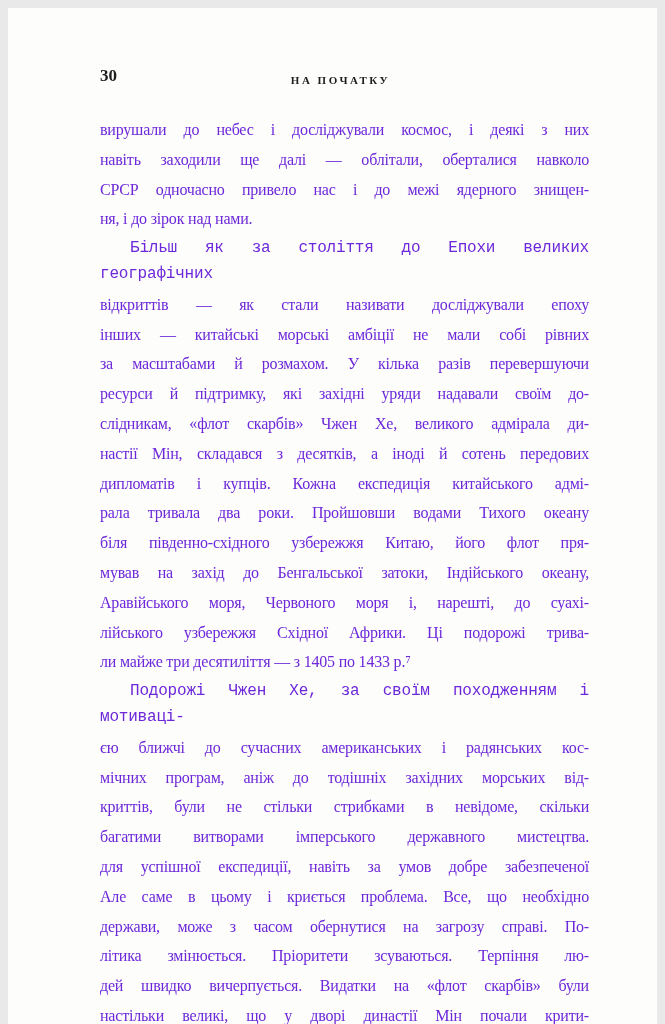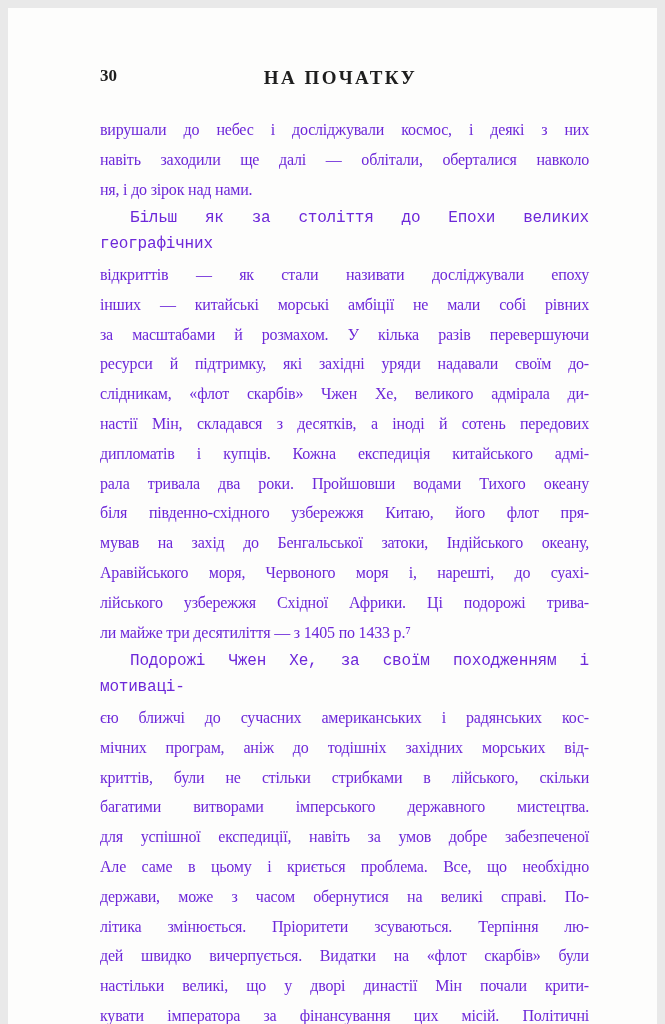--- a/index.html
+++ b/index.html
@@ -33,23 +33,23 @@
     top: 0;
     font-size: 17px;
     font-weight: 700;
     color: #1e1e1e;
   }
 
   .running-head {
     position: absolute;
     left: 0;
     right: 0;
-    top: 1px;
+    top: 8px;
     text-align: center;
-    font-size: 19px;
+    font-size: 11px;
     font-weight: 700;
     letter-spacing: 2.5px;
     color: #1e1e1e;
   }
 
   .text-block {
     position: absolute;
     top: 101px;
     left: 84px;
     width: 497px;
@@ -81,20 +81,21 @@
 <div class="page">
   <header class="page-header">
     <span class="folio">30</span>
     <span class="running-head">НА ПОЧАТКУ</span>
   </header>
 
   <main class="text-block">
       <div class="para">
         <div class="line">вирушали до небес і досліджували космос, і деякі з них</div>
         <div class="line">навіть заходили ще далі — облітали, оберталися навколо</div>
+        <div class="line">СРСР одночасно привело нас і до межі ядерного знищен-</div>
         <div class="line no-stretch">ня, і до зірок над нами.</div>
       </div>
       <div class="para indent">
         <div class="line">Більш як за століття до Епохи великих географічних</div>
         <div class="line">відкриттів — як стали називати досліджували епоху</div>
         <div class="line">інших — китайські морські амбіції не мали собі рівних</div>
         <div class="line">за масштабами й розмахом. У кілька разів перевершуючи</div>
         <div class="line">ресурси й підтримку, які західні уряди надавали своїм до-</div>
         <div class="line">слідникам, «флот скарбів» Чжен Хе, великого адмірала ди-</div>
         <div class="line">настії Мін, складався з десятків, а іноді й сотень передових</div>
@@ -103,24 +104,24 @@
         <div class="line">біля південно-східного узбережжя Китаю, його флот пря-</div>
         <div class="line">мував на захід до Бенгальської затоки, Індійського океану,</div>
         <div class="line">Аравійського моря, Червоного моря і, нарешті, до суахі-</div>
         <div class="line">лійського узбережжя Східної Африки. Ці подорожі трива-</div>
         <div class="line no-stretch">ли майже три десятиліття — з 1405 по 1433 р.⁷</div>
       </div>
       <div class="para indent">
         <div class="line">Подорожі Чжен Хе, за своїм походженням і мотиваці-</div>
         <div class="line">єю ближчі до сучасних американських і радянських кос-</div>
         <div class="line">мічних програм, аніж до тодішніх західних морських від-</div>
-        <div class="line">криттів, були не стільки стрибками в лійського, скільки</div>
+        <div class="line">криттів, були не стільки стрибками в невідоме, скільки</div>
         <div class="line">багатими витворами імперського державного мистецтва.</div>
         <div class="line">для успішної експедиції, навіть за умов добре забезпеченої</div>
         <div class="line">Але саме в цьому і криється проблема. Все, що необхідно</div>
-        <div class="line">держави, може з часом обернутися на великі справі. По-</div>
+        <div class="line">держави, може з часом обернутися на загрозу справі. По-</div>
         <div class="line">літика змінюється. Пріоритети зсуваються. Терпіння лю-</div>
         <div class="line">дей швидко вичерпується. Видатки на «флот скарбів» були</div>
         <div class="line">настільки великі, що у дворі династії Мін почали крити-</div>
         <div class="line">кувати імператора за фінансування цих місій. Політичні</div>
       </div>
     </main>
 </div>
 
 </body></html>

